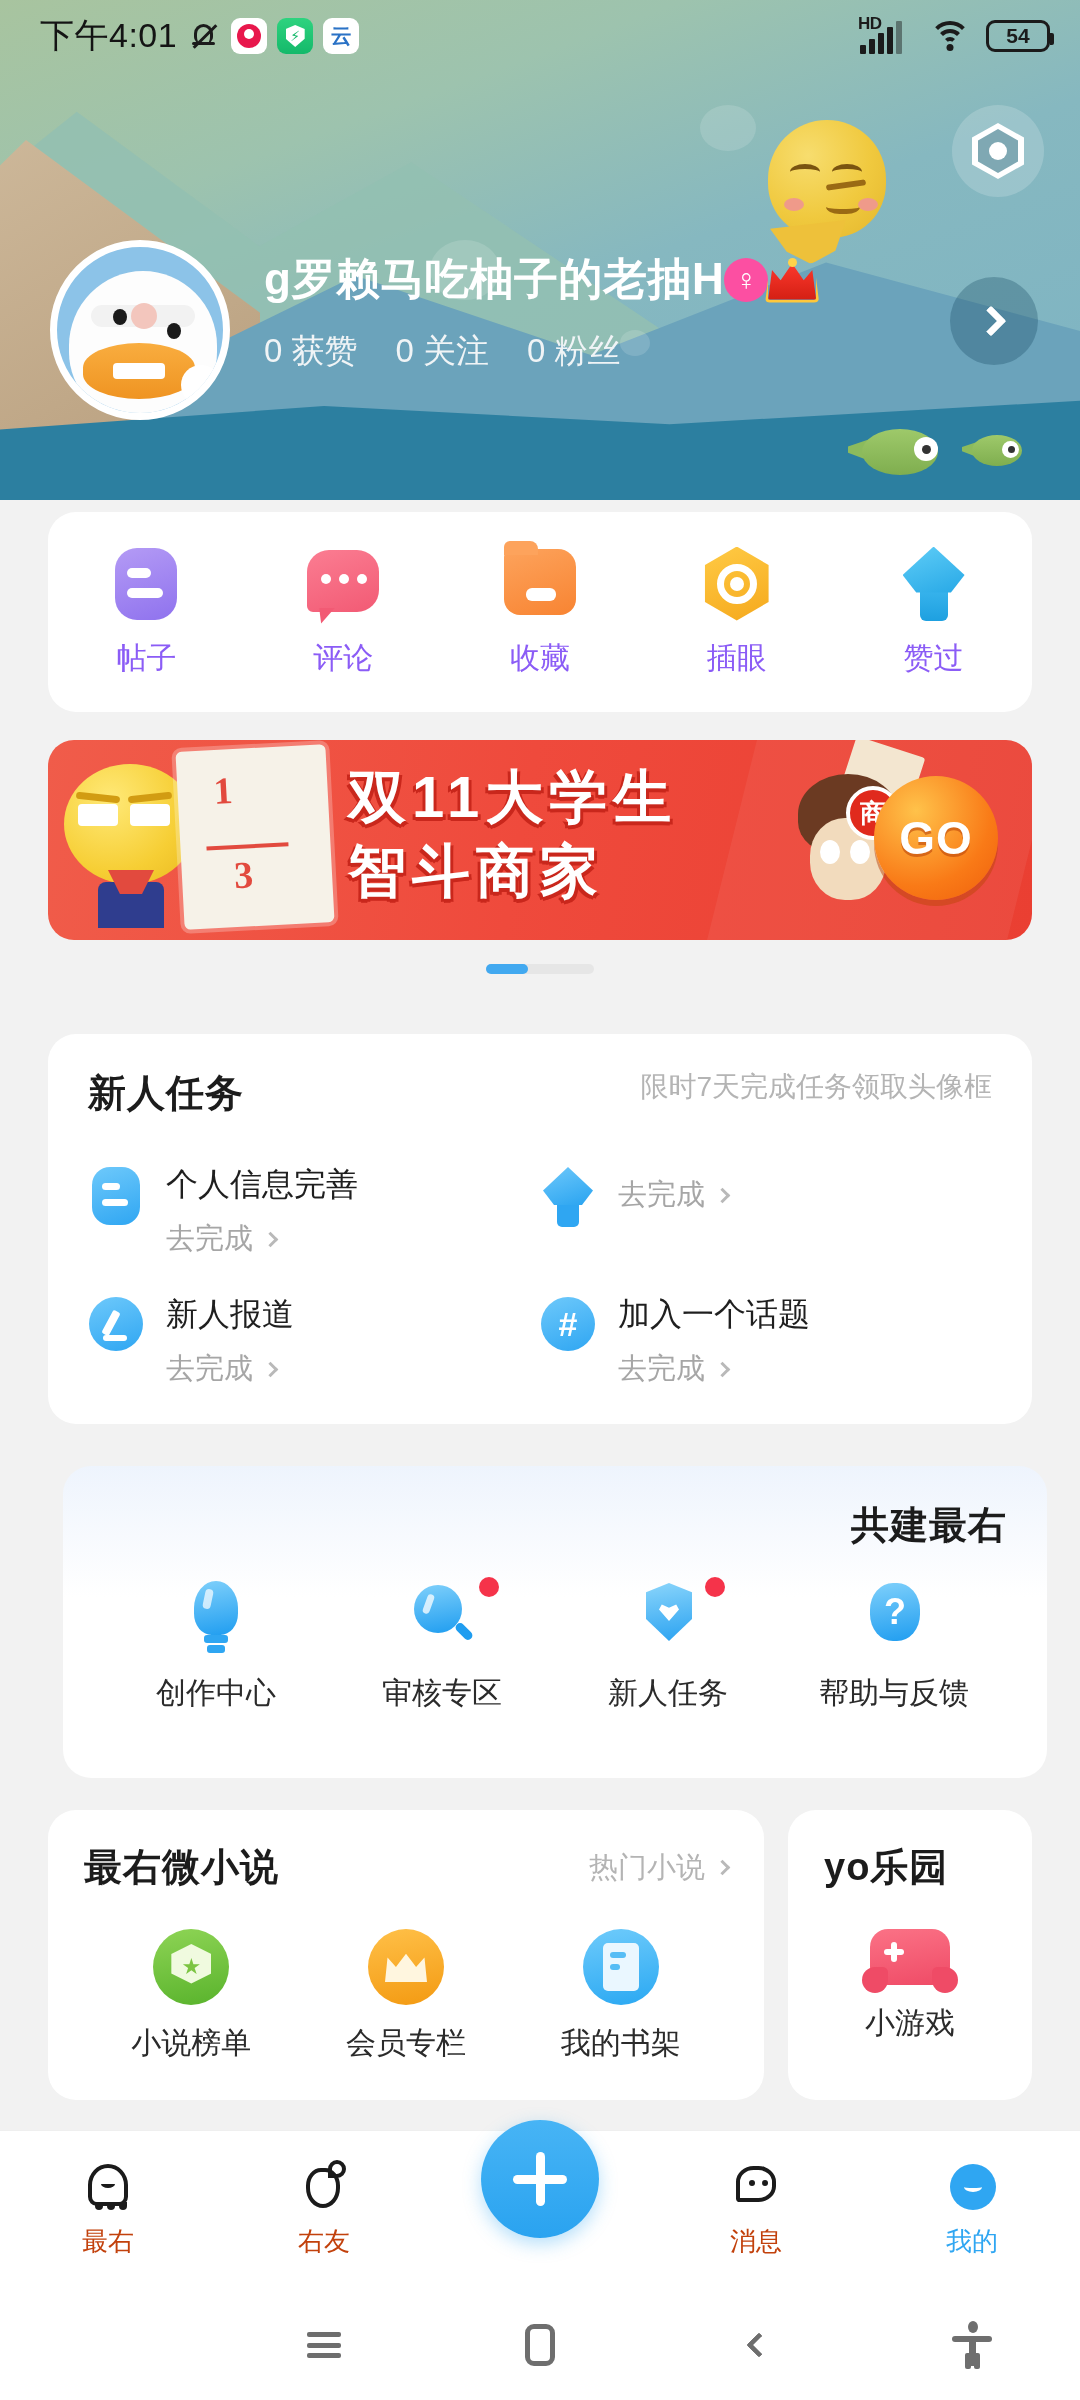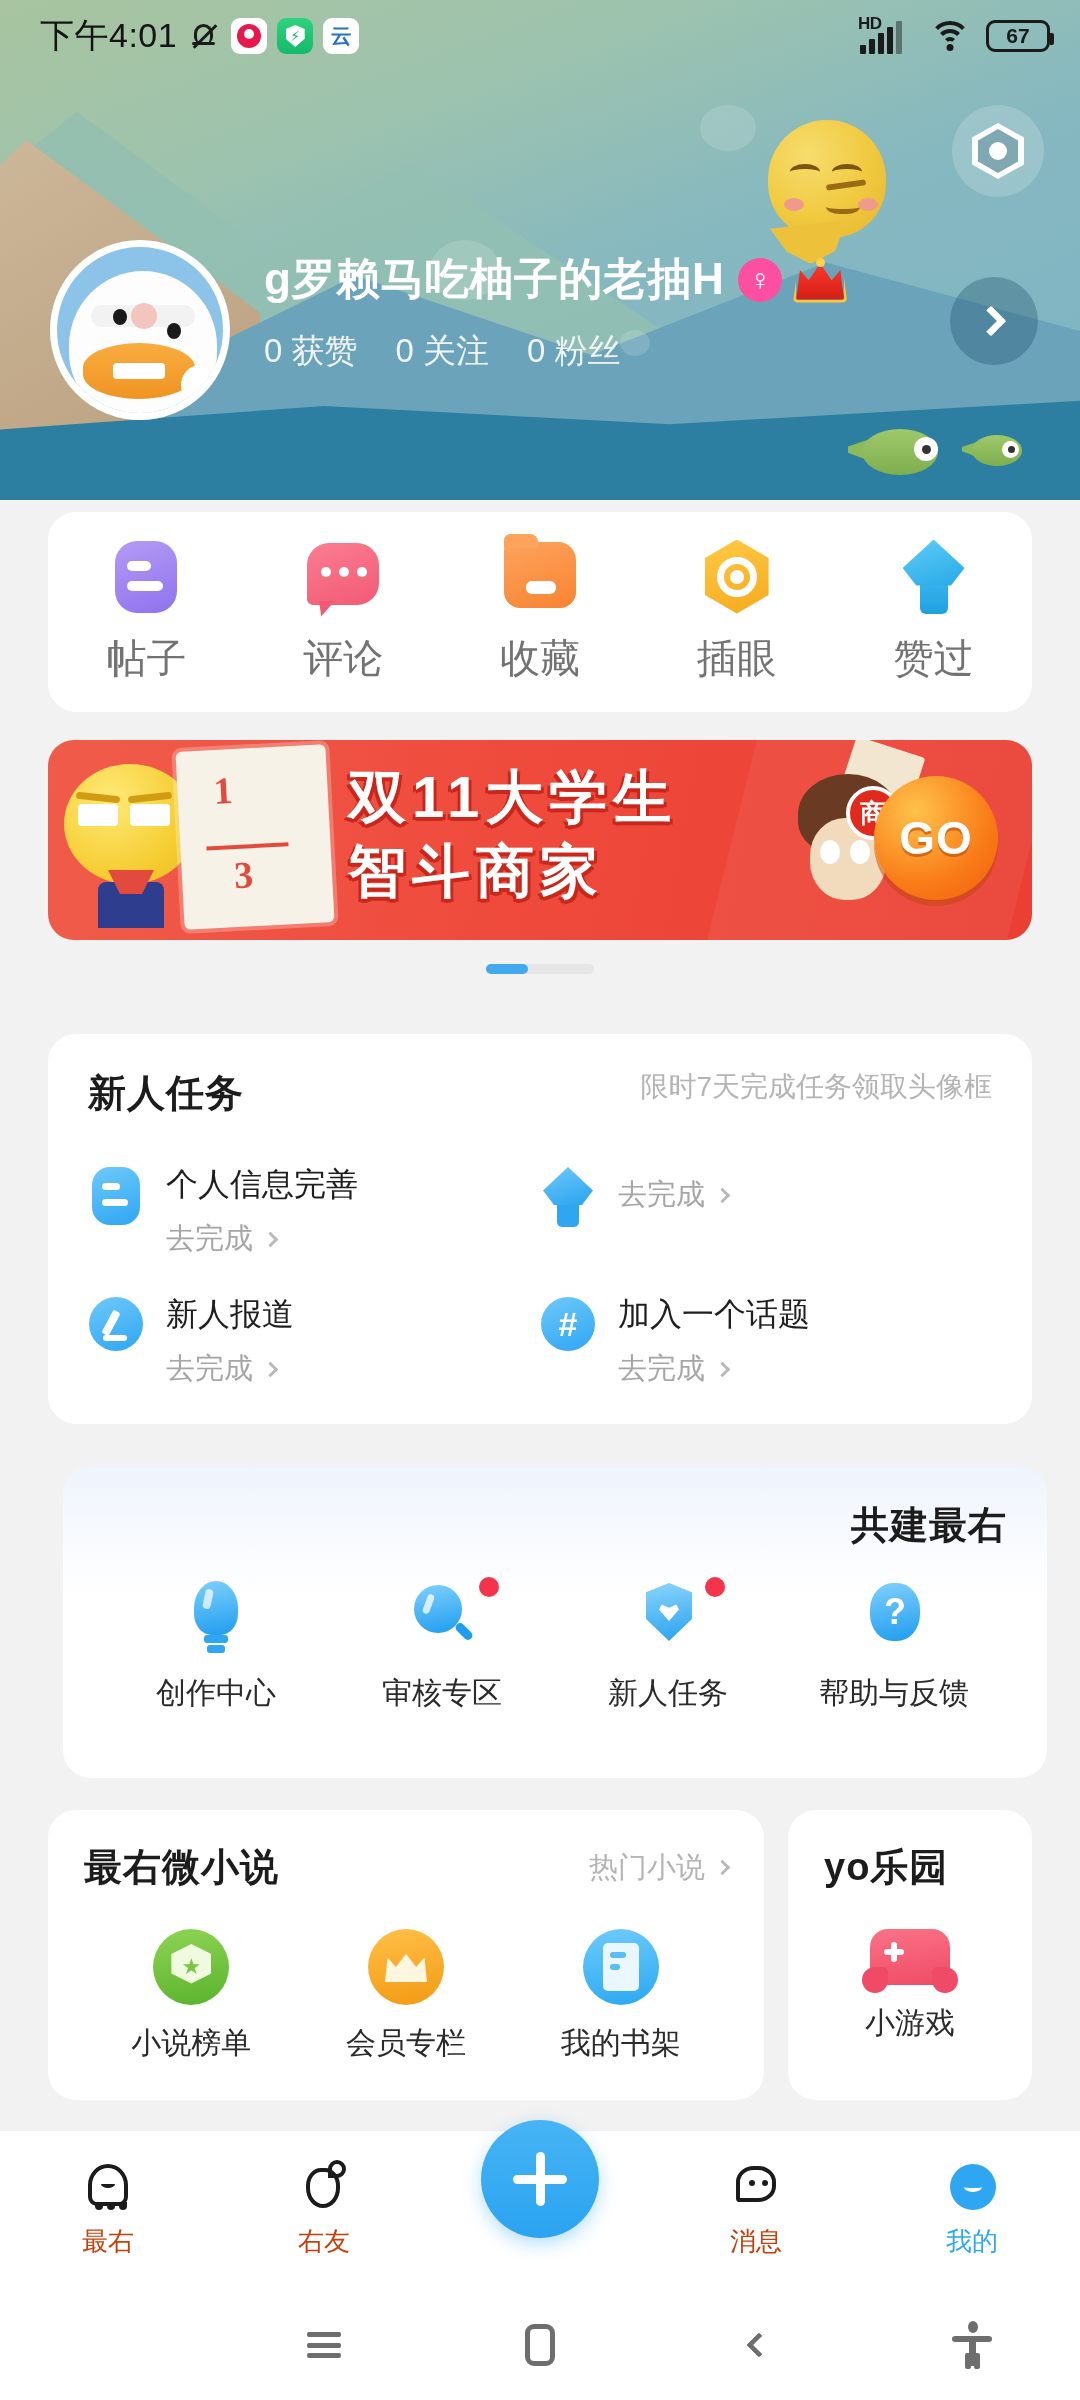--- a/index.html
+++ b/index.html
@@ -160,21 +160,21 @@
   .av-eye.l { left: 56px; top: 62px; }
   .av-eye.r { left: 110px; top: 76px; }
   .av-beak {
     position:absolute; left: 26px; top: 96px; width: 112px; height: 56px;
     border-radius: 50%/44%; background: linear-gradient(180deg,#f9ad3f,#ef9422);
   }
   .av-teeth { position:absolute; left: 56px; top: 116px; width: 52px; height: 16px; background:#fff; border-radius: 4px; }
   .av-hand { position:absolute; left: 124px; top: 118px; width: 40px; height: 40px; border-radius:50%; background:#fff; }
 
   .pinfo { position:absolute; left: 264px; top: 10px; }
-  .pname-row { display:flex; align-items:center; gap: 14px; }
+  .pname-row { display:flex; align-items:center; }
   .pname { font-size: 44px; font-weight: 700; color:#fff; letter-spacing: .5px; }
   .badge-sex { width: 44px; height: 44px; border-radius: 50%; background:#fc4fa2; display:flex;align-items:center;justify-content:center; }
   .badge-sex span { color:#fff; font-size: 30px; font-weight:700; line-height: 1; }
   .badge-crown { width: 48px; height: 40px; position:relative; }
   .badge-crown .cr {
     position:absolute; inset:0; background: linear-gradient(180deg,#ff3b2f,#d41f14);
     clip-path: polygon(0% 100%, 8% 26%, 26% 52%, 50% 10%, 74% 52%, 92% 26%, 100% 100%);
     border-bottom: 0;
   }
   .badge-crown .glow {
@@ -191,21 +191,21 @@
   }
   .chev-btn .ch { width: 22px; height: 22px; border-right: 7px solid #fff; border-top: 7px solid #fff; transform: rotate(45deg); margin-left: -6px; border-radius: 2px;}
 
   
   .card { position:absolute; background:#fff; border-radius: 28px; }
 
   
   .quick { left: 48px; top: 512px; width: 984px; height: 200px; display:flex; align-items:center; }
   .qitem { flex:1; display:flex; flex-direction:column; align-items:center; gap: 16px; }
   .qicon { width: 76px; height: 76px; position:relative; }
-  .qlabel { font-size: 40px; color:#737373; }
+  .qlabel { font-size: 30px; color:#8b5cf6; }
 
   .ic-post { width:62px;height:72px; margin:2px auto 0; border-radius: 22px; background: linear-gradient(160deg,#b49bf5,#8f72ee); position:relative;}
   .ic-post .l1{position:absolute;left:12px;top:20px;width:24px;height:10px;background:#fff;border-radius:5px;}
   .ic-post .l2{position:absolute;left:12px;top:40px;width:36px;height:10px;background:#fff;border-radius:5px;}
 
   .ic-comment { width:72px;height:62px; margin:4px auto 0; border-radius: 22px 22px 22px 6px; background: linear-gradient(160deg,#fb7d92,#f25a74); position:relative;}
   .ic-comment .dots{position:absolute;left:14px;top:24px;display:flex;gap:8px;}
   .ic-comment .dots i{width:10px;height:10px;border-radius:50%;background:#fff;display:block;}
   .ic-comment .tail{position:absolute;left:12px;bottom:-12px;width:16px;height:16px;background:#f25a74;clip-path:polygon(0 0,100% 0,12% 100%);}
 
@@ -432,21 +432,21 @@
             <i style="height:33px;opacity:.45"></i>
           </div>
       </div>
       <div class="wifi">
         <div class="arc a1"></div>
           <div class="arc a2"></div>
           <div class="arc a3"></div>
           <div class="dot"></div>
       </div>
       <div class="batt">
-        <span>67</span>
+        <span>54</span>
       </div>
     </div>
   </div>
 
   <div class="gear-btn">
     <div class="hexicon">
         <div class="outer"></div>
         <div class="inner"></div>
         <div class="core"></div>
       </div>

